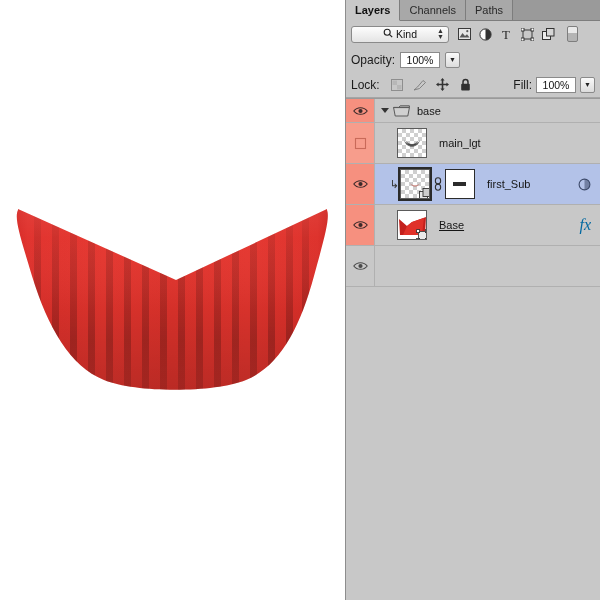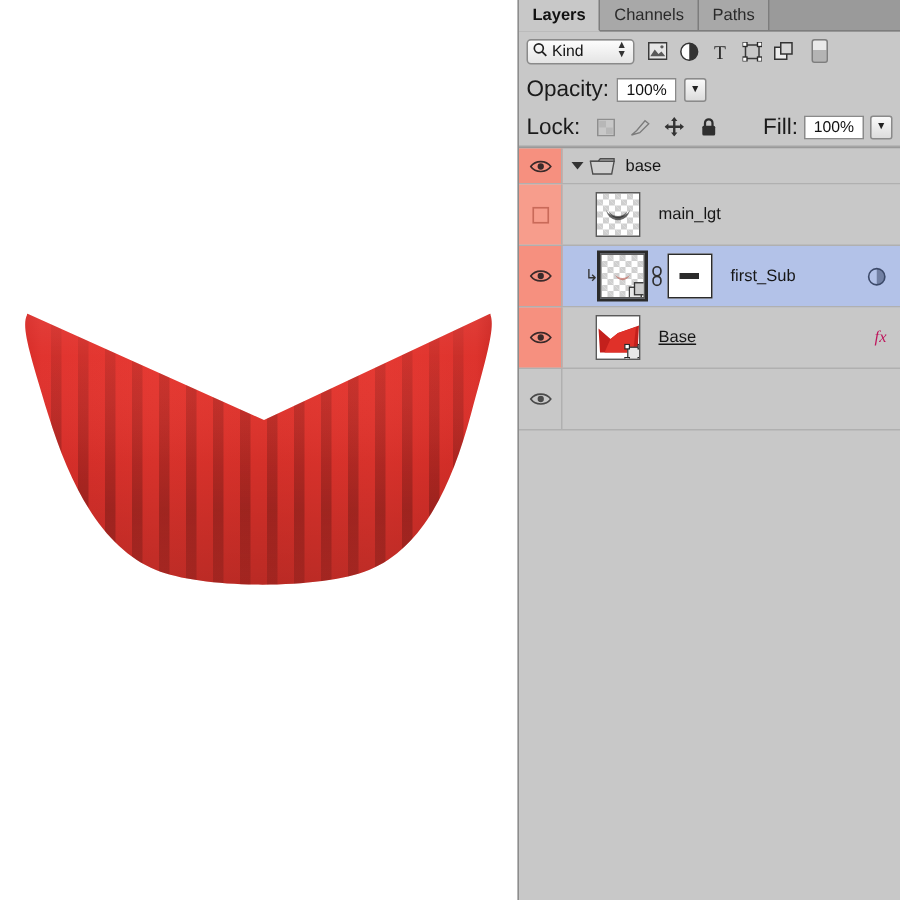--- a/index.html
+++ b/index.html
@@ -44,25 +44,26 @@
   }
 
   
   .filterrow{
     height:26px;display:flex;align-items:center;
     padding:0 5px;gap:6px;
     background:#c8c8c8;
   }
   .kindsel{
     display:flex;align-items:center;
-    width:72px;height:17px;
+    width:98px;height:17px;
     background:linear-gradient(#fdfdfd,#e4e4e4);
     border:1px solid #8a8a8a;border-radius:3px;
     padding:0 3px;box-sizing:border-box;font-size:10.5px;color:#111;
     position:relative;
+    justify-content:center;
   }
   .kindsel .lbl{margin-left:3px;}
   .mag{flex:0 0 auto;}
   .spin{position:absolute;right:4px;top:50%;transform:translateY(-50%);
         font-size:7px;line-height:6px;color:#333;text-align:center;}
   .ficons{display:flex;align-items:center;gap:7px;margin-left:2px;}
   .ficon{width:14px;height:14px;display:flex;align-items:center;justify-content:center;}
   .ftoggle{
     width:11px;height:16px;margin-left:6px;
     background:linear-gradient(#e9e9e9 0 45%,#b4b4b4 45% 100%);
@@ -73,21 +74,21 @@
   .blendrow{
     height:25px;display:flex;align-items:center;padding:0 5px;gap:5px;
   }
   .blendsel{
     position:relative;width:115px;height:17px;
     background:linear-gradient(#fdfdfd,#e6e6e6);
     border:1px solid #8a8a8a;border-radius:3px;
     font-size:10.5px;color:#111;display:flex;align-items:center;
     padding-left:6px;box-sizing:border-box;
   }
-  .lab{font-size:15px;color:#1b1b1b;}
+  .lab{font-size:12px;color:#1b1b1b;}
   .numbox{
     width:40px;height:16px;background:#fff;border:1px solid #8a8a8a;
     font-size:10.5px;color:#111;display:flex;align-items:center;
     justify-content:center;box-sizing:border-box;
   }
   .caret{
     width:15px;height:16px;background:linear-gradient(#fafafa,#dcdcdc);
     border:1px solid #8a8a8a;border-radius:2px;box-sizing:border-box;
     display:flex;align-items:center;justify-content:center;
     font-size:7px;color:#222;
@@ -148,21 +149,21 @@
   .maskthumb.black{background:#000;}
   .link{width:9px;flex:0 0 9px;display:flex;align-items:center;justify-content:center;margin:0 3px;}
   .clip{width:10px;flex:0 0 10px;font-size:11px;color:#333;line-height:1;margin-right:1px;}
   .badge{
     position:absolute;right:-3px;bottom:-3px;width:13px;height:13px;
   }
   .rightico{
     margin-left:auto;margin-right:9px;display:flex;align-items:center;
     font-size:12px;color:#222;
   }
-  .fx{font-family:"Liberation Serif",serif;font-style:italic;font-size:11px;color:#be185d;}
+  .fx{font-family:"Liberation Serif",serif;font-style:italic;font-size:16px;color:#0369a1;}
   .emptyarea{background:#c8c8c8;}
 </style>
 </head>
 <body>
 
 <div id="root">
 
   <div id="canvas">
     <svg id="artwork" viewBox="0 0 345 215" preserveAspectRatio="none">
       <defs>

